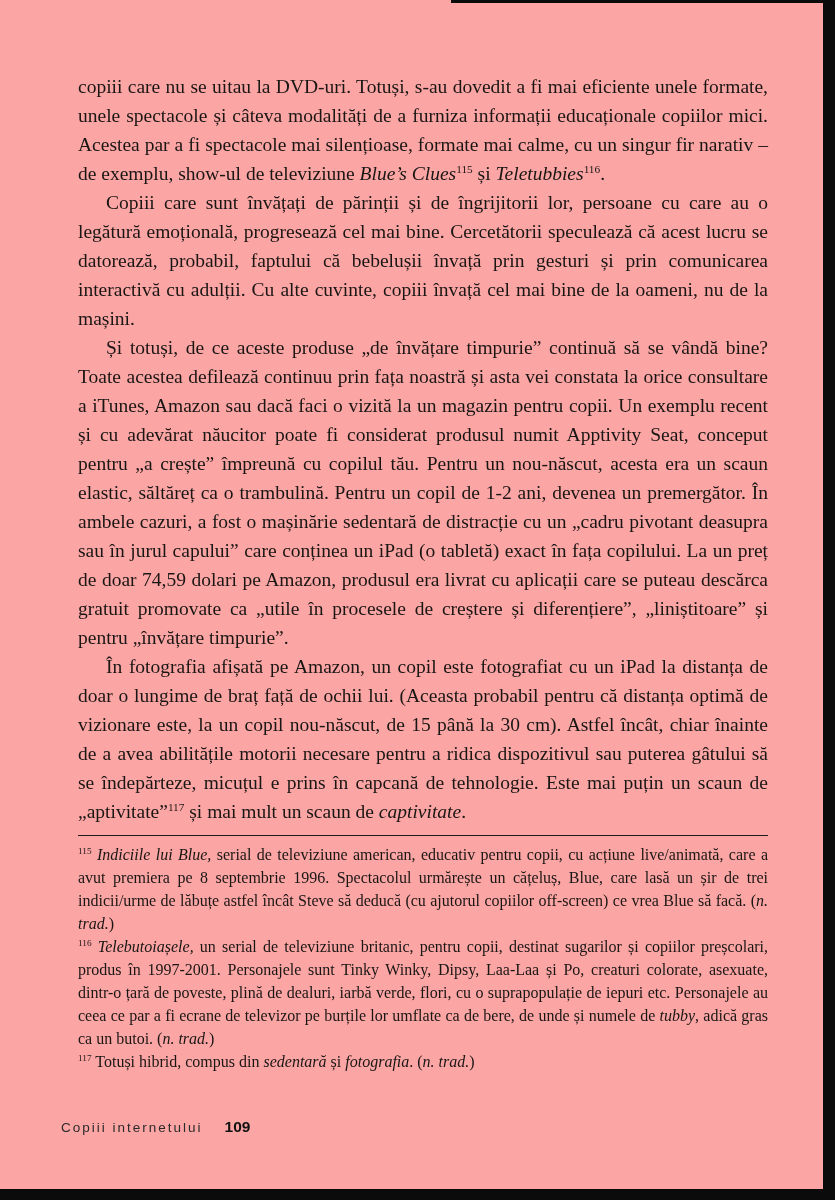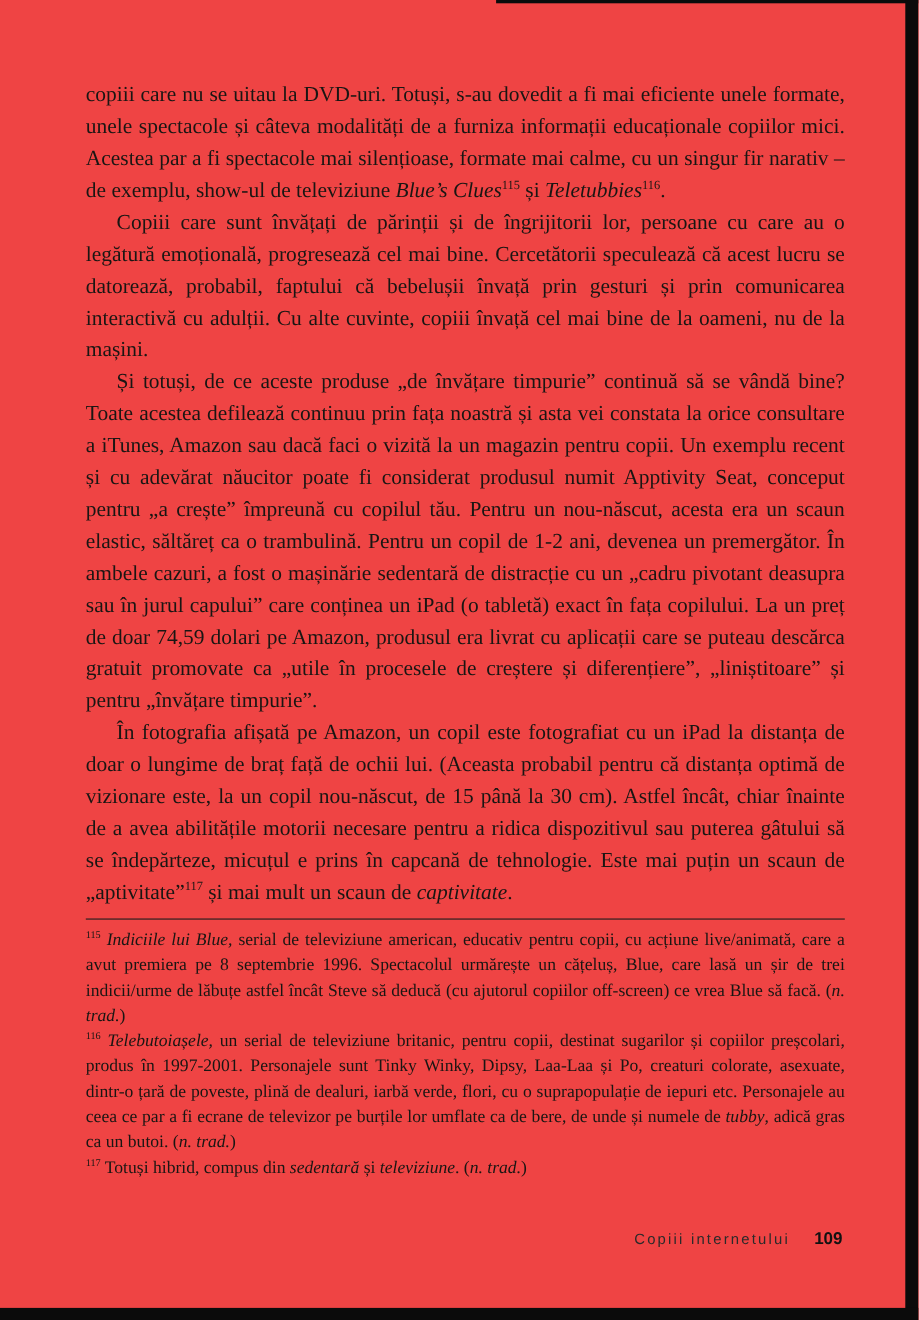--- a/index.html
+++ b/index.html
@@ -3,21 +3,21 @@
 <meta charset="utf-8">
 <style>
   * { margin: 0; padding: 0; box-sizing: border-box; }
   html, body { width: 835px; height: 1200px; }
   body { background: #ffffff; }
 
   .page {
     position: relative;
     width: 835px;
     height: 1200px;
-    background: #ef4444;
+    background: #fca5a5;
     overflow: hidden;
     font-family: "Liberation Serif", serif;
     color: #191613;
   }
 
   
   .edge-right  { position: absolute; top: 0; right: 0; width: 12px; height: 100%; background: #0b0b0b; }
   .edge-bottom { position: absolute; bottom: 0; left: 0; width: 100%; height: 11px; background: #0b0b0b; }
   .edge-top    { position: absolute; top: 0; right: 0; width: 46%; height: 3px; background: #0b0b0b; }
 
@@ -52,23 +52,23 @@
   .footnotes p {
     font-size: 16px;
     line-height: 23px;
     text-align: justify;
     text-justify: inter-word;
   }
 
   .footer {
     position: absolute;
     top: 1118px;
-    left: 76px;
+    left: 61px;
     width: 690px;
-    text-align: right;
+    text-align: left;
     white-space: nowrap;
   }
   .footer .section-label {
     font-family: "Liberation Sans", sans-serif;
     font-size: 13.5px;
     letter-spacing: 2px;
     color: #2a2a2a;
   }
   .footer .pagenum {
     font-family: "Liberation Sans", sans-serif;
@@ -91,21 +91,21 @@
         <p class="indent"><span>Copiii care sunt învățați de părinții și de îngrijitorii lor, persoane cu care au o legătură emoțională, progresează cel mai bine. Cercetătorii speculează că acest lucru se datorează, probabil, faptului că bebelușii învață prin gesturi și prin comunicarea interactivă cu adulții. Cu alte cuvinte, copiii învață cel mai bine de la oameni, nu de la mașini.</span></p>
         <p class="indent"><span>Și totuși, de ce aceste produse „de învățare timpurie” continuă să se vândă bine? Toate acestea defilează continuu prin fața noastră și asta vei constata la orice consultare a iTunes, Amazon sau dacă faci o vizită la un magazin pentru copii. Un exemplu recent și cu adevărat năucitor poate fi considerat produsul numit Apptivity Seat, conceput pentru „a crește” împreună cu copilul tău. Pentru un nou-născut, acesta era un scaun elastic, săltăreț ca o trambulină. Pentru un copil de 1-2 ani, devenea un premergător. În ambele cazuri, a fost o mașinărie sedentară de distracție cu un „cadru pivotant deasupra sau în jurul capului” care conținea un iPad (o tabletă) exact în fața copilului. La un preț de doar 74,59 dolari pe Amazon, produsul era livrat cu aplicații care se puteau descărca gratuit promovate ca „utile în procesele de creștere și diferențiere”, „liniștitoare” și pentru „învățare timpurie”.</span></p>
         <p class="indent"><span>În fotografia afișată pe Amazon, un copil este fotografiat cu un iPad la distanța de doar o lungime de braț față de ochii lui. (Aceasta probabil pentru că distanța optimă de vizionare este, la un copil nou-născut, de 15 până la 30 cm). Astfel încât, chiar înainte de a avea abilitățile motorii necesare pentru a ridica dispozitivul sau puterea gâtului să se îndepărteze, micuțul e prins în capcană de tehnologie. Este mai puțin un scaun de „aptivitate”</span><sup>117</sup><span> și mai mult un scaun de </span><em>captivitate</em><span>.</span></p>
       </div>
 
     <hr class="fn-rule">
 
     <div class="footnotes" id="footnote-list">
         <p><sup>115</sup><span> </span><em>Indiciile lui Blue,</em><span> serial de televiziune american, educativ pentru copii, cu acțiune live/animată, care a avut premiera pe 8 septembrie 1996. Spectacolul urmărește un cățeluș, Blue, care lasă un șir de trei indicii/urme de lăbuțe astfel încât Steve să deducă (cu ajutorul copiilor off-screen) ce vrea Blue să facă. (</span><em>n. trad.</em><span>)</span></p>
         <p><sup>116</sup><span> </span><em>Telebutoiașele,</em><span> un serial de televiziune britanic, pentru copii, destinat sugarilor și copiilor preșcolari, produs în 1997-2001. Personajele sunt Tinky Winky, Dipsy, Laa-Laa și Po, creaturi colorate, asexuate, dintr-o țară de poveste, plină de dealuri, iarbă verde, flori, cu o suprapopulație de iepuri etc. Personajele au ceea ce par a fi ecrane de televizor pe burțile lor umflate ca de bere, de unde și numele de </span><em>tubby</em><span>, adică gras ca un butoi. (</span><em>n. trad.</em><span>)</span></p>
-        <p><sup>117</sup><span> Totuși hibrid, compus din </span><em>sedentară</em><span> și </span><em>televiziune</em><span>. (</span><em>n. trad.</em><span>)</span></p>
+        <p><sup>117</sup><span> Totuși hibrid, compus din </span><em>sedentară</em><span> și </span><em>fotografia</em><span>. (</span><em>n. trad.</em><span>)</span></p>
       </div>
 
   </div>
 
   <div class="footer">
     <span class="section-label">Copiii internetului</span><span class="pagenum">109</span>
   </div>
 
   <div class="edge-top"></div>
   <div class="edge-right"></div>

